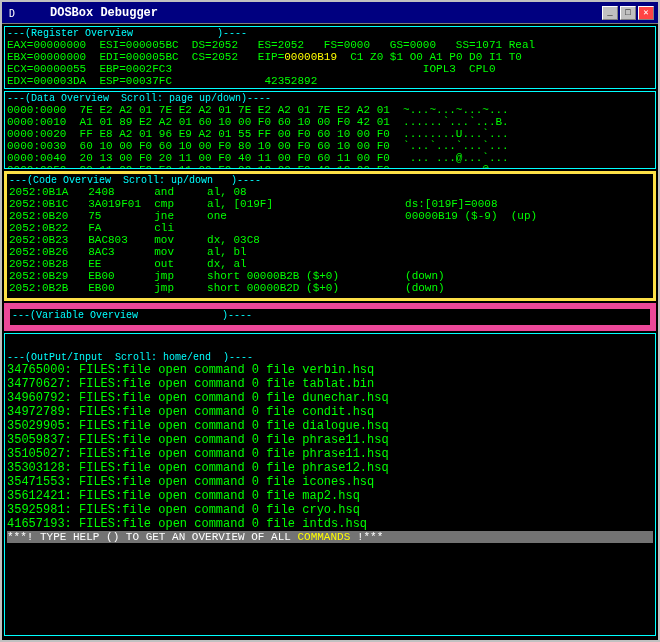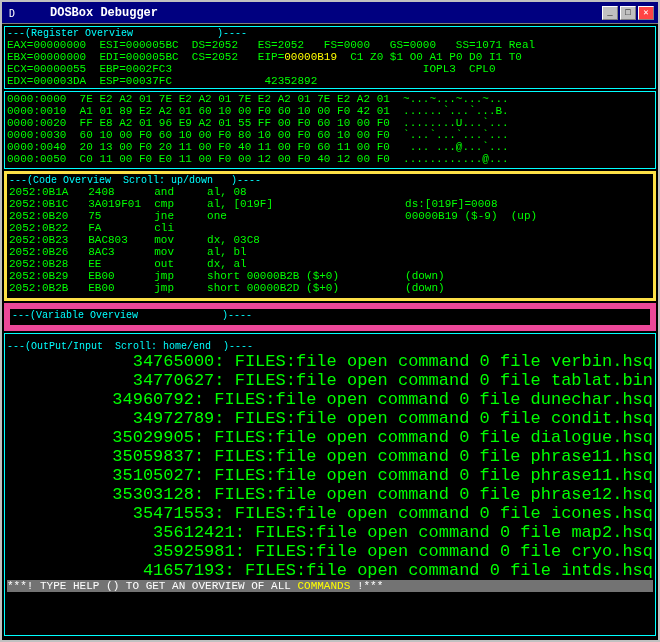--- a/index.html
+++ b/index.html
@@ -116,29 +116,28 @@
     .code-line.current {
       color: #00ffff;
     }
     .variable-overview {
       border: 6px solid #ec4899;
       padding: 1px 2px;
       height: 28px;
     }
     .output-input {
       border: 1px solid #00ffff;
-      padding: 7px 2px;
+      padding: 18px 2px;
       flex: 1;
       overflow: hidden;
     }
     .output-line {
       color: #00ff00;
-      font-size: 17px;
-      white-space: pre;
-      text-align: right;
+      font-size: 12px;
+      white-space: pre;
     }
     .help-line {
       color: #ffffff;
       font-size: 11px;
       white-space: pre;
       background: #737373;
     }
   </style>
 </head>
 <body>
@@ -164,20 +163,21 @@
 
     <div class="section register-overview">
       <div class="section-header" style="white-space:pre;">---(Register Overview              )----</div>
       <div class="reg-line">EAX=00000000  ESI=000005BC  DS=2052   ES=2052   FS=0000   GS=0000   SS=1071 Real</div>
       <div class="reg-line">EBX=00000000  EDI=000005BC  CS=2052   EIP=<span class="reg-highlight">00000B19</span>  C1 Z0 $1 O0 A1 P0 D0 I1 T0</div>
       <div class="reg-line">ECX=00000055  EBP=0002FC3                                      IOPL3  CPL0</div>
       <div class="reg-line">EDX=000003DA  ESP=00037FC              42352892</div>
     </div>
 
     <div class="section data-overview">
+      <div class="section-header" style="white-space:pre;">---(Data Overview  Scroll: page up/down)----</div>
       <div id="data-lines">
           <div class="data-line">0000:0000  7E E2 A2 01 7E E2 A2 01 7E E2 A2 01 7E E2 A2 01  ~...~...~...~...</div>
           <div class="data-line">0000:0010  A1 01 89 E2 A2 01 60 10 00 F0 60 10 00 F0 42 01  ......`...`...B.</div>
           <div class="data-line">0000:0020  FF E8 A2 01 96 E9 A2 01 55 FF 00 F0 60 10 00 F0  ........U...`...</div>
           <div class="data-line">0000:0030  60 10 00 F0 60 10 00 F0 80 10 00 F0 60 10 00 F0  `...`...`...`...</div>
           <div class="data-line">0000:0040  20 13 00 F0 20 11 00 F0 40 11 00 F0 60 11 00 F0   ... ...@...`...</div>
           <div class="data-line">0000:0050  C0 11 00 F0 E0 11 00 F0 00 12 00 F0 40 12 00 F0  ............@...</div>
         </div>
     </div>
 

